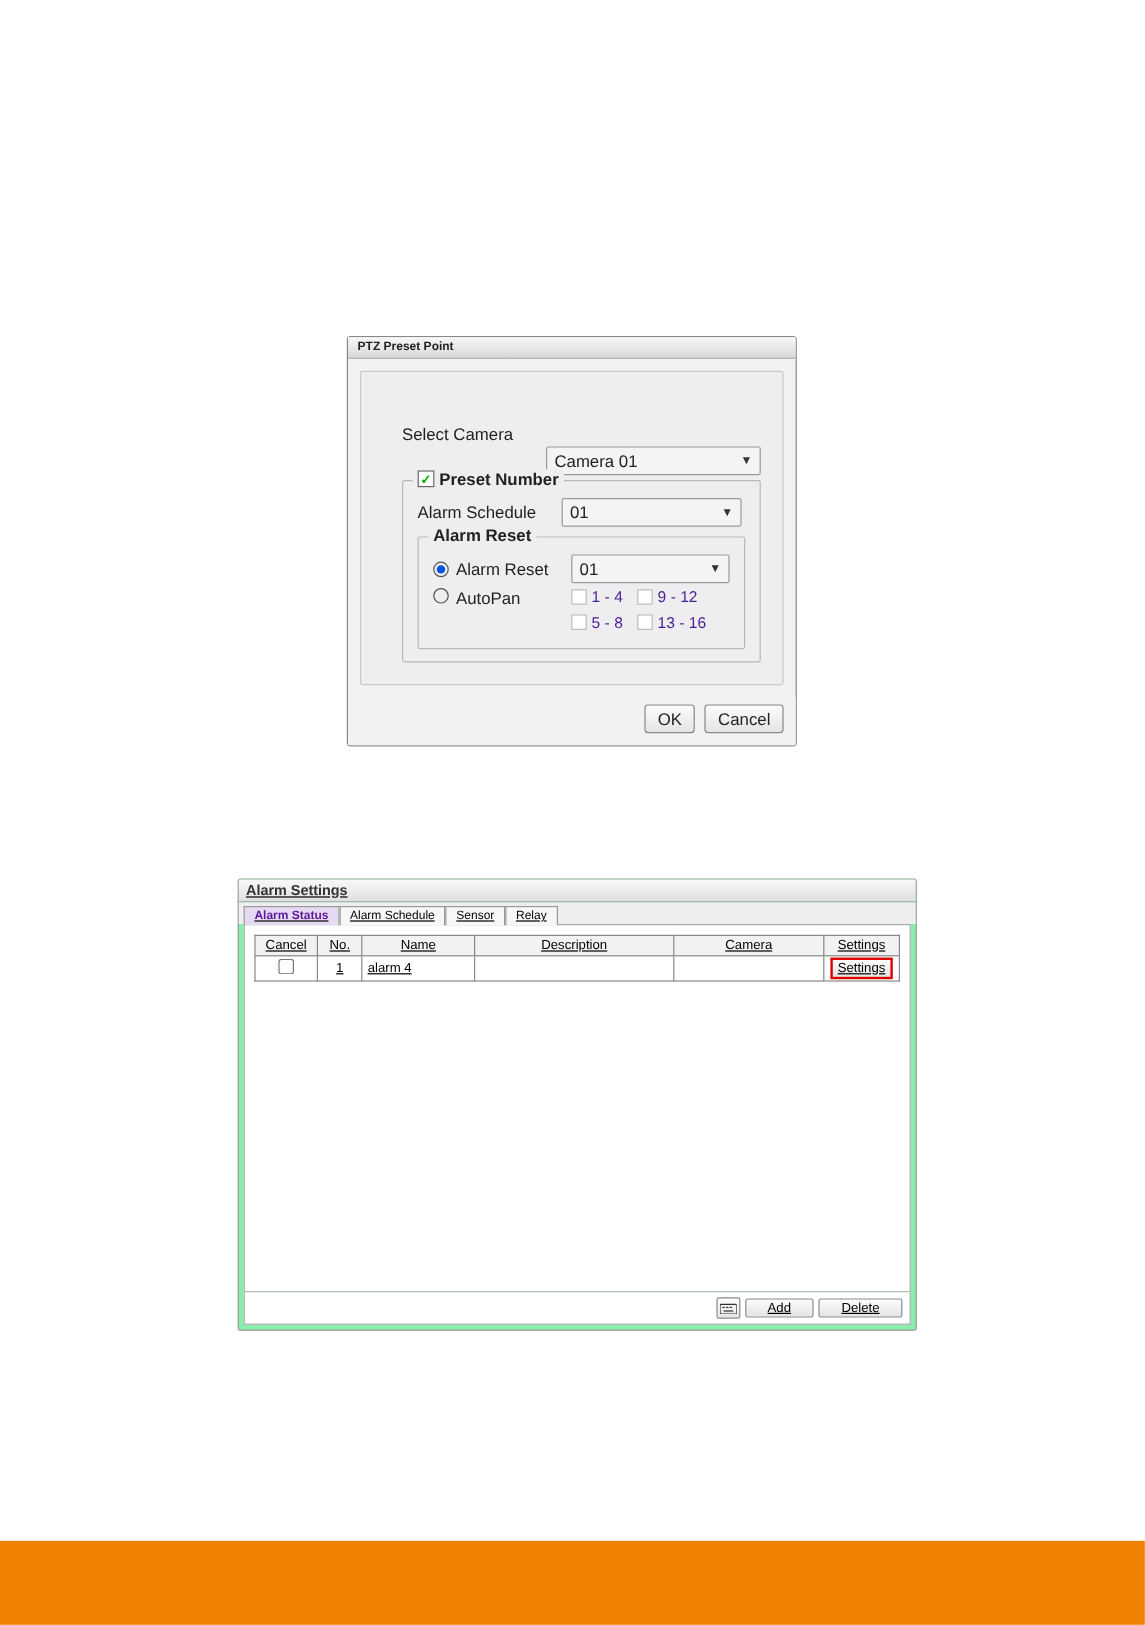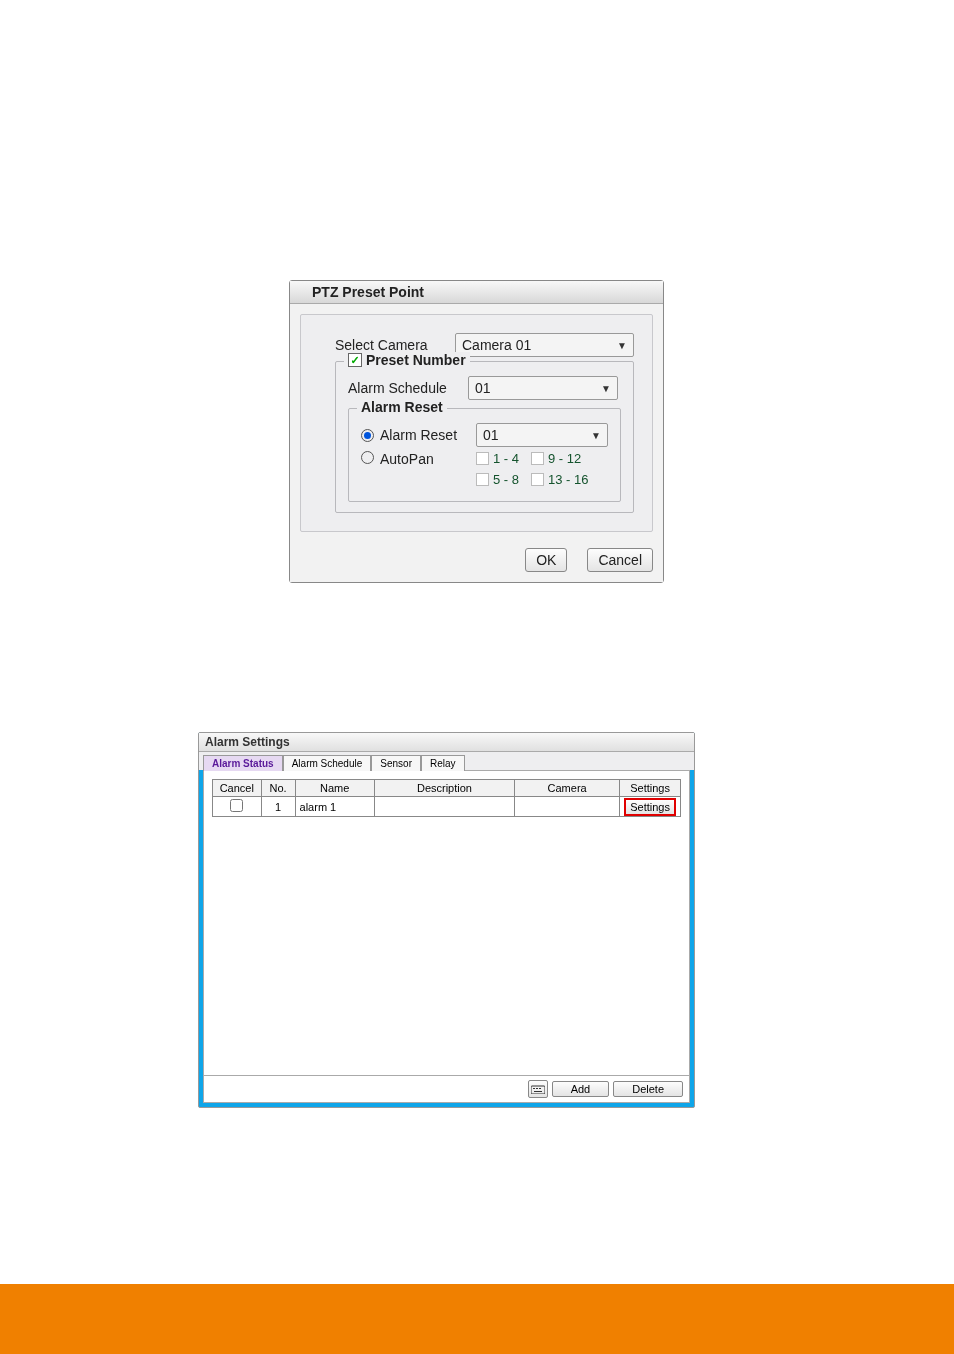--- a/index.html
+++ b/index.html
@@ -27,23 +27,23 @@
     left: 289px;
     top: 280px;
     width: 375px;
     background: #f2f2f2;
     border: 1px solid #888;
     border-radius: 3px;
   }
   .ptz-title {
     background: linear-gradient(#f8f8f8,#d8d8d8);
     border-bottom: 1px solid #aaa;
-    padding: 3px 22px;
-    font-weight: bold;
-    font-size: 14px;
+    padding: 3px 8px;
+    font-weight: bold;
+    font-size: 10px;
     color: #222;
   }
   .ptz-body {
     background: #eeeef0;
     margin: 10px;
     padding: 14px 18px 18px 34px;
     border: 1px solid #c8c8cc;
     border-radius: 2px;
   }
   .row { display: flex; align-items: center; margin: 4px 0; }
@@ -53,21 +53,21 @@
     align-items: center;
     justify-content: space-between;
     background: #f4f4f4;
     border: 1px solid #999;
     border-radius: 2px;
     padding: 3px 6px;
     font-size: 14px;
     color: #222;
   }
   .select .arrow { font-size: 10px; color: #333; margin-left: 6px; }
-  .sel-cam { width: 216px; }
+  .sel-cam { width: 216px; margin-top: 44px; }
   .sel-alarm { width: 150px; }
   .sel-reset { width: 150px; }
   .fieldset {
     border: 1px solid #b8b8bc;
     border-radius: 2px;
     margin-top: 2px;
     padding: 10px 12px 10px 12px;
     position: relative;
   }
   .fs-legend {
@@ -114,48 +114,49 @@
   }
   .radio.sel::after {
     content: ""; width: 7px; height: 7px;
     background: #0055dd; border-radius: 50%;
   }
   .cb2 {
     width: 13px; height: 13px; border: 1px solid #bbb;
     background: #fff; display: inline-block;
     margin-right: 4px; flex-shrink: 0;
   }
-  .disabled { color: #14532d; }
+  .disabled { color: #4c1d95; }
   .autopan-grid { display: grid; grid-template-columns: auto auto; column-gap: 12px; row-gap: 6px; margin-left: 0px; }
   .ap-cell { display: flex; align-items: center; }
   .ptz-footer {
     display: flex;
     justify-content: flex-end;
-    gap: 20px;
+    gap: 8px;
     padding: 6px 10px 10px 10px;
     background: #f2f2f2;
   }
   .btn {
     background: linear-gradient(#fdfdfd,#e4e4e4);
     border: 1px solid #888;
     border-radius: 3px;
     padding: 3px 10px;
     font-size: 14px;
     color: #222;
     cursor: pointer;
   }
   
   .alarm-panel {
     position: absolute;
     left: 198px;
     top: 732px;
-    width: 497px;
-    background: #0ea5e9;
+    width: 566px;
+    background: #86efac;
     border: 1px solid #999;
     border-radius: 2px;
+    text-decoration: underline;
   }
   .alarm-title {
     background: linear-gradient(#f8f8f8,#e0e0e0);
     border-bottom: 1px solid #aaa;
     padding: 2px 6px;
     font-weight: bold;
     font-size: 12px;
     color: #333;
   }
   .tabs {
@@ -336,21 +337,21 @@
           <th>Name</th>
           <th>Description</th>
           <th>Camera</th>
           <th>Settings</th>
         </tr>
       </thead>
       <tbody>
         <tr>
           <td class="sel-cell"><input type="checkbox" style=""></td>
           <td>1</td>
-          <td class="name">alarm 1</td>
+          <td class="name">alarm 4</td>
           <td></td>
           <td></td>
           <td><span class="settings-btn">Settings</span></td>
         </tr>
       </tbody>
     </table>
     <div class="table-scroll"></div>
   </div>
   <div class="alarm-footer">
     <div class="kb-icon">

